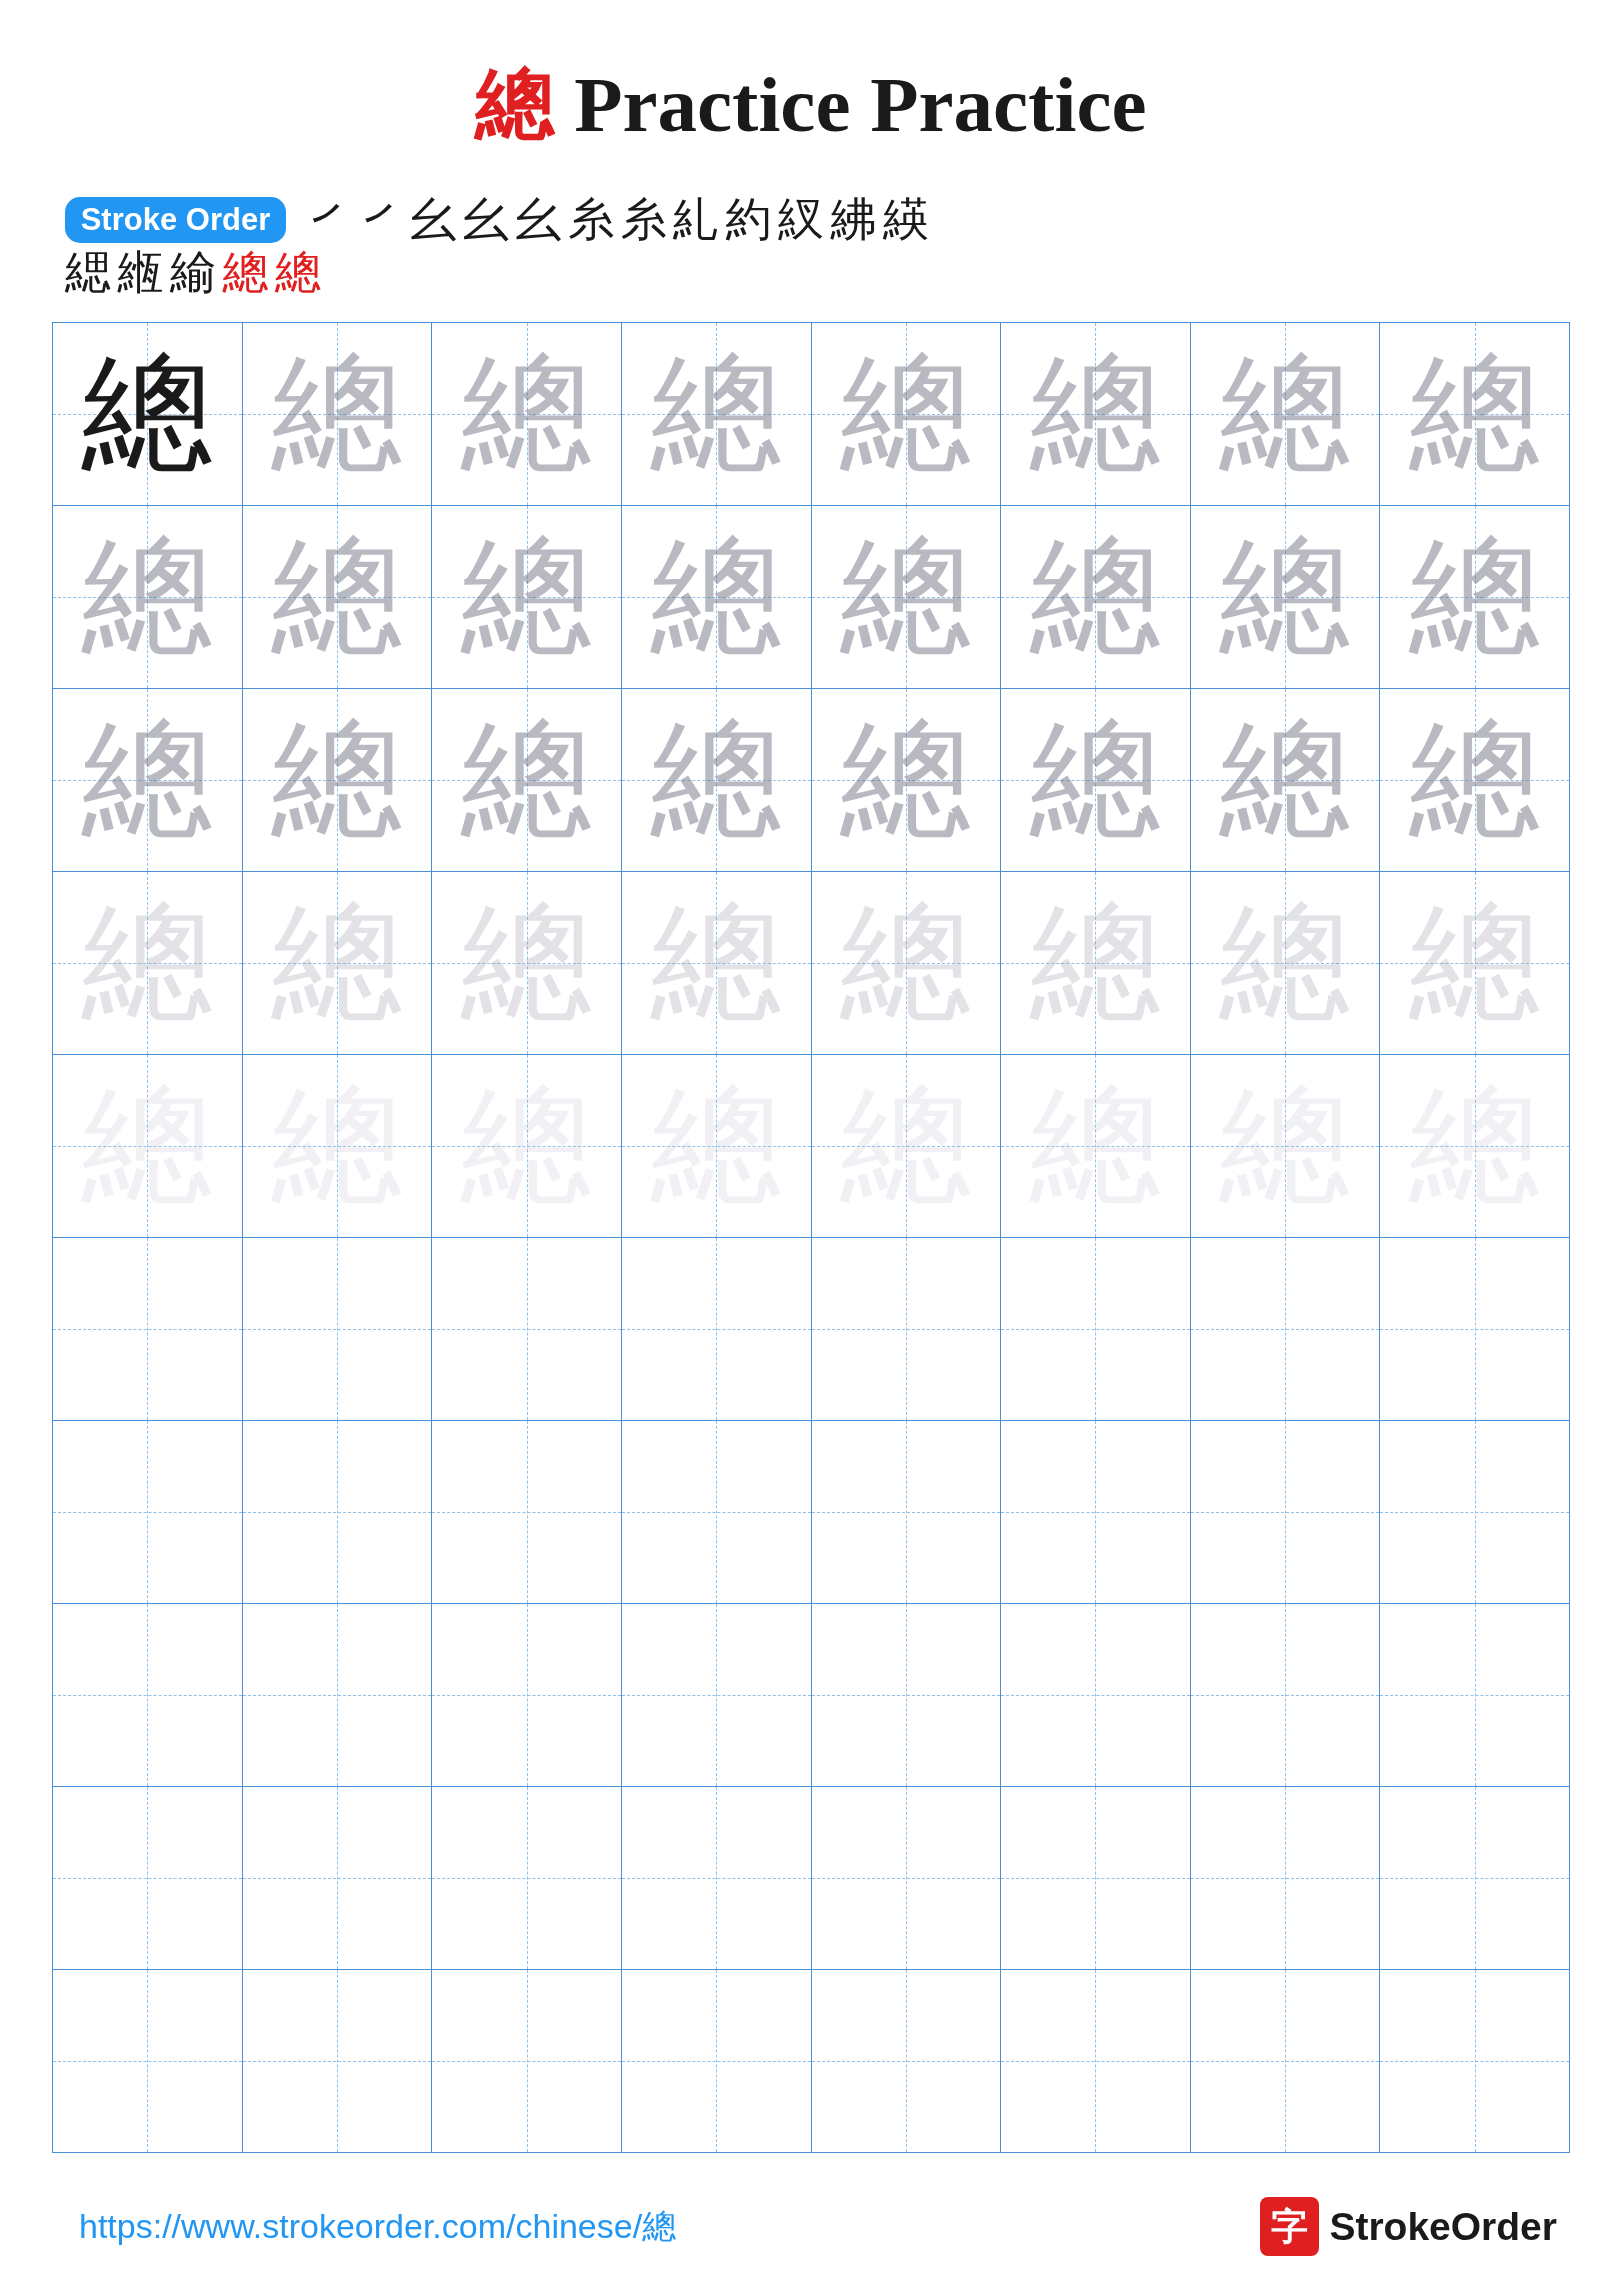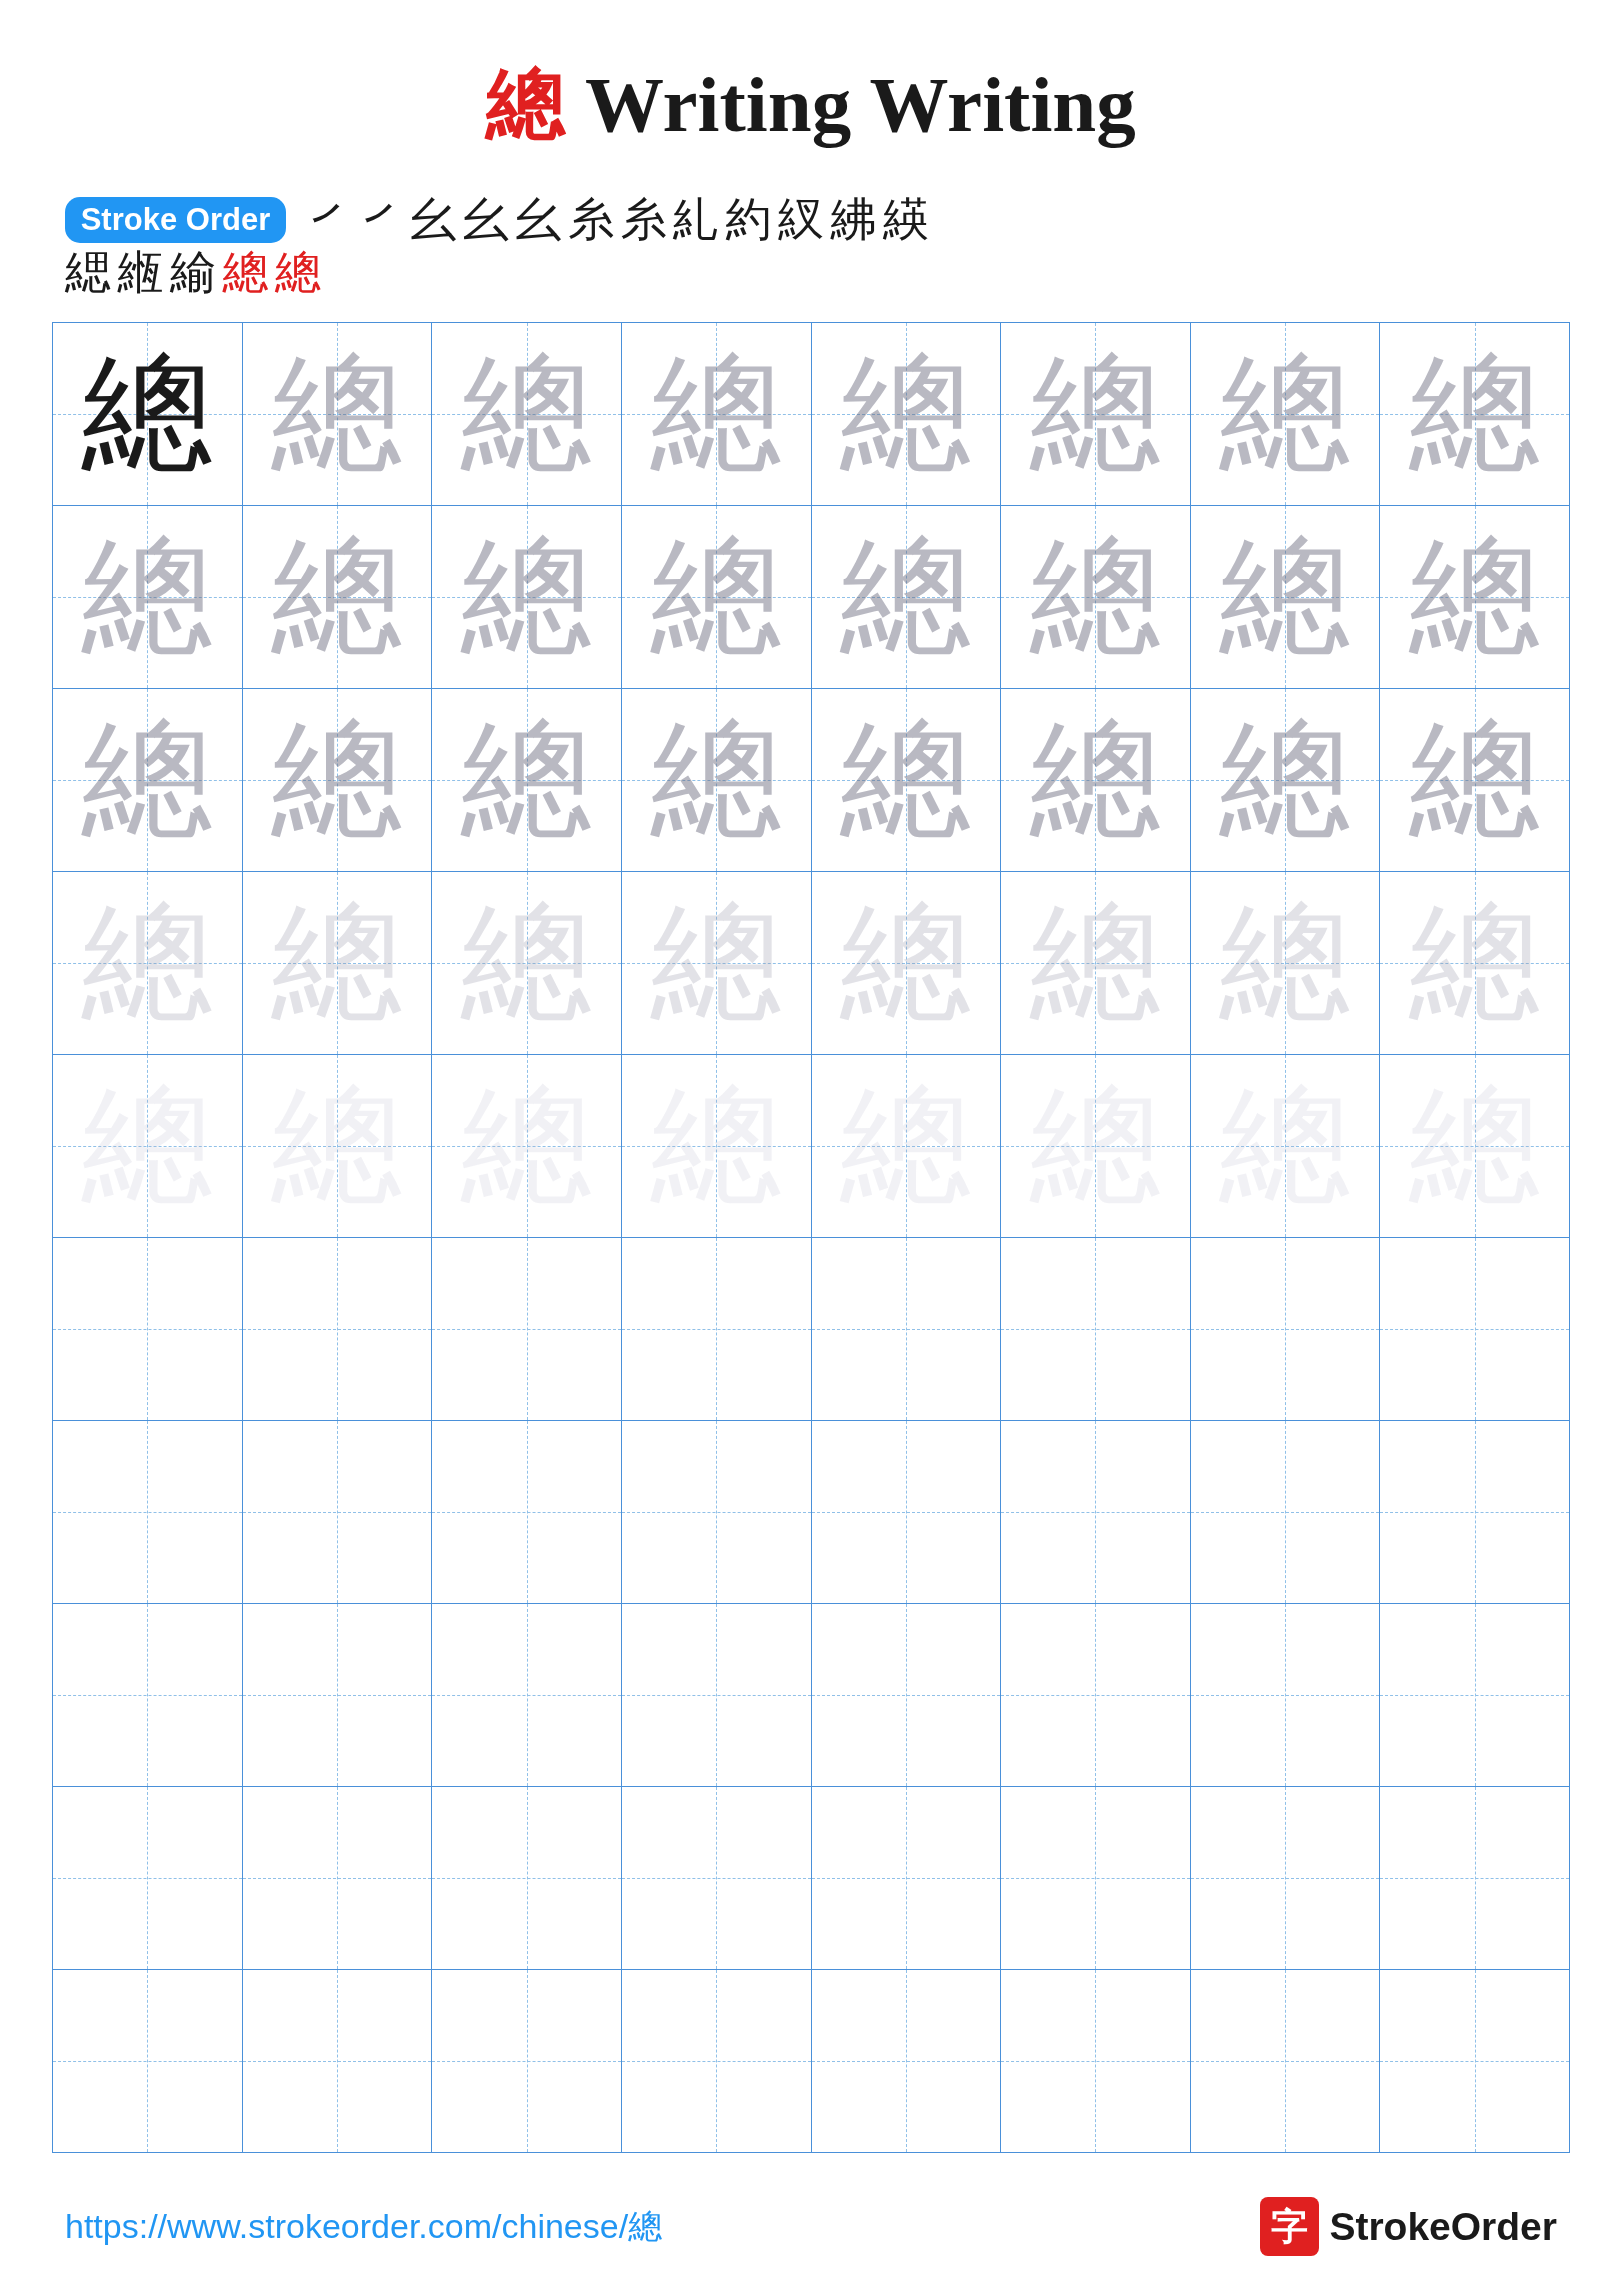--- a/index.html
+++ b/index.html
@@ -128,21 +128,21 @@
     }
 
     .cell-char.very-light {
       color: rgba(180, 180, 200, 0.18);
     }
 
     
     .footer {
       position: absolute;
       bottom: 39px;
-      left: 65px;
+      left: 79px;
       right: 65px;
       display: flex;
       justify-content: space-between;
       align-items: center;
       gap: 6px;
     }
 
     .footer-url {
       font-size: 34px;
       color: #2196F3;
@@ -170,21 +170,21 @@
       color: white;
       font-size: 37px;
       font-weight: bold;
     }
   </style>
 </head>
 <body>
 
 <div class="title-area">
   <span class="title-text">
-    <span class="title-char">總</span><span> Writing Writing</span>
+    <span class="title-char">總</span><span> Practice Practice</span>
   </span>
 </div>
 
 <div class="stroke-order-area">
   <div class="stroke-order-row">
     <span class="stroke-order-badge">Stroke Order</span>
     <span class="stroke-char">㇒</span>
     <span class="stroke-char">㇒</span>
     <span class="stroke-char">幺</span>
     <span class="stroke-char">幺</span>

